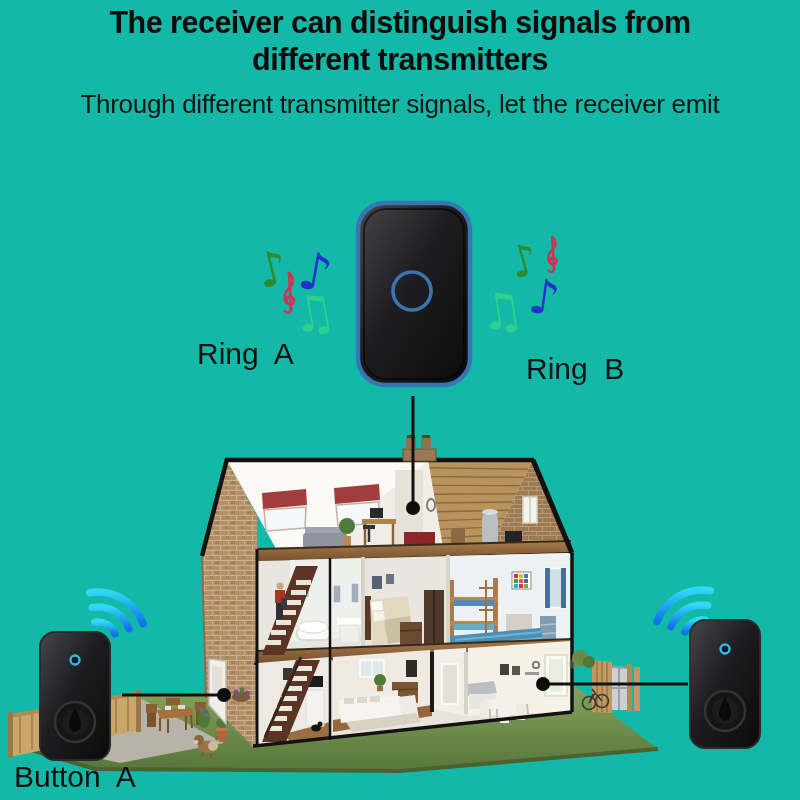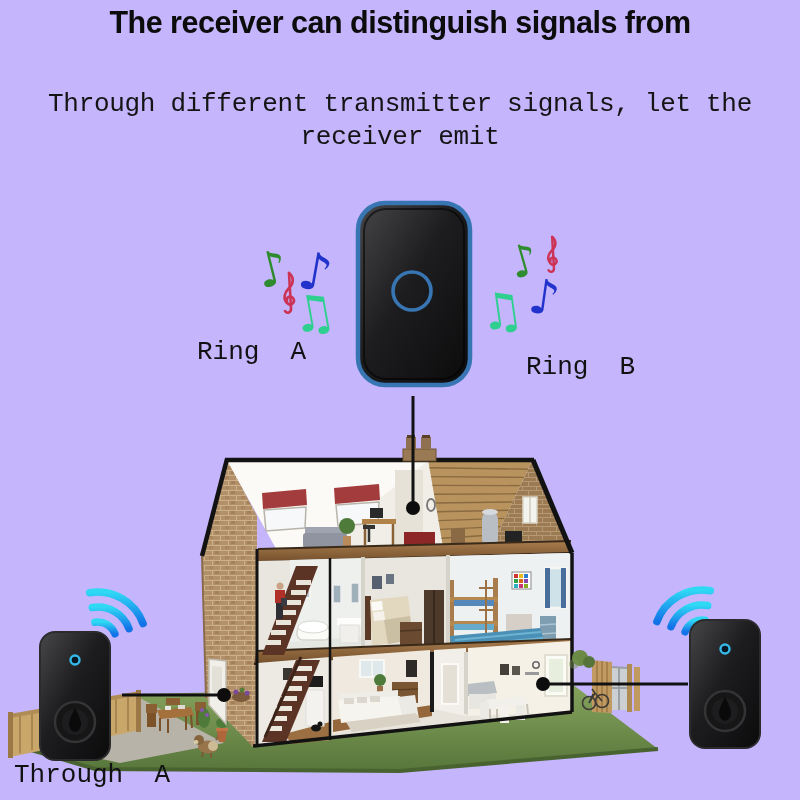--- a/index.html
+++ b/index.html
@@ -1,34 +1,35 @@
 <!DOCTYPE html>
 <html><head>
 <meta charset="utf-8">
 <style>
   html,body{margin:0;padding:0;background:#fff;}
-  .stage{position:relative;width:800px;height:800px;background:#c4b5fd;overflow:hidden;
+  .stage{position:relative;width:800px;height:800px;background:#14b8a6;overflow:hidden;
          font-family:"Liberation Serif",serif;}
   .title{position:absolute;top:4px;left:0;width:800px;text-align:center;
          font-family:"Liberation Sans",sans-serif;font-weight:900;color:#0c0c0c;
          font-size:30.5px;line-height:37px;letter-spacing:-0.5px;}
   .subtitle{position:absolute;top:88px;left:0;width:800px;text-align:center;
-         font-family:Liberation Mono, monospace;color:#141414;
+         font-family:Liberation Sans, sans-serif;color:#141414;
          font-size:26px;line-height:33px;letter-spacing:-0.3px;}
-  .calloutlabel{position:absolute;font-family:Liberation Mono, monospace;color:#111;
-         font-size:26px;white-space:pre;}
+  .calloutlabel{position:absolute;font-family:Liberation Sans, sans-serif;color:#111;
+         font-size:30px;white-space:pre;}
   svg{position:absolute;left:0;top:0;}
 </style>
 </head>
 <body>
 
 <div class="stage">
 
   <div class="title">
     <div>The receiver can distinguish signals from</div>
+    <div>different transmitters</div>
   </div>
   <div class="subtitle">
     <div>Through different transmitter signals, let the receiver emit</div>
   </div>
 
   <svg width="800" height="800" viewBox="0 0 800 800">
     <defs>
       <linearGradient id="devG" x1="0" y1="0" x2="1" y2="1">
         <stop offset="0" stop-color="#474749"></stop>
           <stop offset="0.45" stop-color="#1d1d1f"></stop>
@@ -433,14 +434,14 @@
       <rect x="690" y="620" width="70" height="128" rx="15" fill="url(#devG)" stroke="#2b2b2d" stroke-width="2"></rect>
       <circle cx="725" cy="649" r="4.5" fill="#071620" stroke="#35b9e8" stroke-width="2.4"></circle>
       <circle cx="725" cy="711" r="20" fill="#161617" stroke="#343436" stroke-width="2.5"></circle>
       <circle cx="725" cy="711" r="13" fill="#1d1d1f"></circle>
       <path d="M725,697 C720,707 717,713 720.5,718 C723,721.5 727,721.5 729.5,718 C733,713 730,707 725,697 Z" fill="#0a0a0b"></path>
     </g>
   </svg>
 
   <div class="calloutlabel" style="left:197px;top:337px;">Ring  A</div>
   <div class="calloutlabel" style="left:526px;top:352px;">Ring  B</div>
-  <div class="calloutlabel" style="left:14px;top:760px;">Through  A</div>
+  <div class="calloutlabel" style="left:14px;top:760px;">Button  A</div>
 </div>
 
 </body></html>

